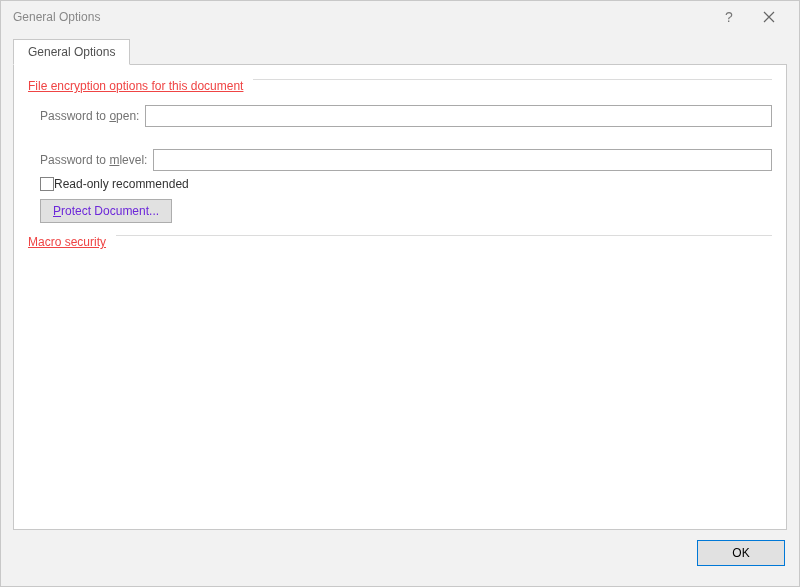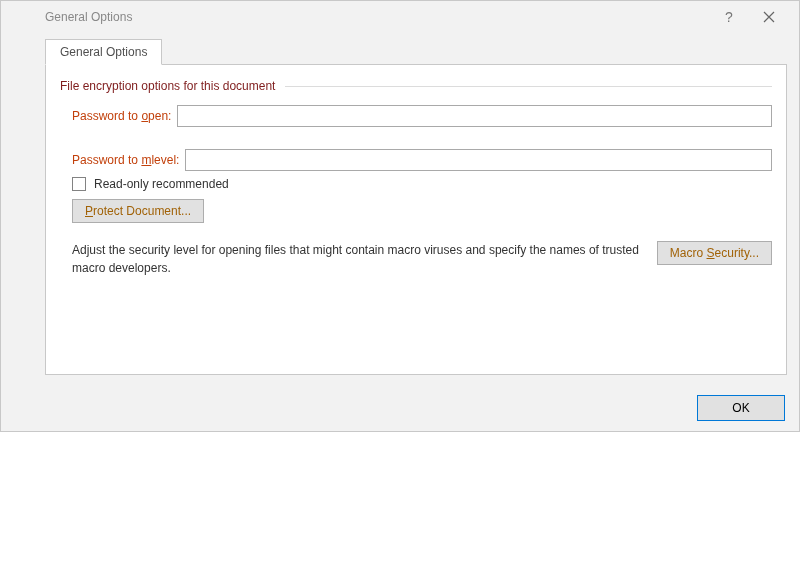--- a/index.html
+++ b/index.html
@@ -6,26 +6,25 @@
 
     body {
       background: #fff;
       width: 800px;
       height: 587px;
       overflow: hidden;
     }
 
     .window {
       width: 800px;
-      height: 432px;
+      height: 587px;
       border: 1px solid #c8c8c8;
       background: #f2f2f2;
       display: flex;
       flex-direction: column;
-      padding-left: 32px;
     }
 
     .titlebar {
       height: 32px;
       display: flex;
       align-items: center;
       padding: 0 8px 0 12px;
       background: #f2f2f2;
       color: #888;
       font-size: 13px;
@@ -76,57 +75,57 @@
     .tab-pane {
       flex: 1;
       background: #fff;
       border: 1px solid #c8c8c8;
       border-top: none;
       padding: 14px 14px 10px 14px;
       color: #333;
     }
 
     .section-title {
-      color: #7f1d1d;
+      color: #ef4444;
       margin-bottom: 4px;
       display: flex;
-      align-items: center;
+      align-items: flex-start;
       gap: 6px;
+      text-decoration: underline;
     }
     .section-title::after {
       content: "";
       flex: 1;
       border-top: 1px solid #dcdcdc;
       margin-left: 4px;
     }
 
     .inner { padding: 6px 0 12px 12px; }
 
     .field-row {
       display: flex;
       align-items: center;
       gap: 6px;
       margin: 2px 0;
     }
     .field-row label {
       white-space: nowrap;
-      color: #c2410c;
+      color: #737373;
     }
     .field-row input[type="text"] {
       flex: 1;
       height: 22px;
       border: 1px solid #a9a9a9;
       background: #fff;
       padding: 0 4px;
     }
 
     .checkbox-row {
       display: flex;
       align-items: center;
-      gap: 8px;
       margin-top: 6px;
     }
     .cb {
       width: 14px;
       height: 14px;
       border: 1px solid #828282;
       background: #fff;
     }
 
     .macro-row {
@@ -139,41 +138,41 @@
     .macro-text {
       flex: 1;
       line-height: 1.5;
       color: #333;
     }
 
     button.std {
       background: #e1e1e1;
       border: 1px solid #adadad;
       padding: 4px 12px;
-      color: #a16207;
+      color: #6d28d9;
       font-size: 12px;
       cursor: pointer;
       min-height: 24px;
     }
 
     button.default {
       background: #e1e1e1;
       border: 1px solid #0078d7;
       padding: 4px 12px;
       font-size: 12px;
       cursor: pointer;
       min-height: 24px;
     }
 
     .protect-row { margin-top: 8px; }
 
     .bottom-bar {
       height: 46px;
       display: flex;
-      align-items: center;
+      align-items: flex-start;
       justify-content: flex-end;
       gap: 8px;
       padding: 0 14px;
       background: #f2f2f2;
     }
     .bottom-bar button { width: 88px; height: 26px; }
 
     .u { text-decoration: underline; }
   </style>
 </head>
@@ -215,23 +214,22 @@
         </div>
         <div class="checkbox-row">
           <div class="cb"></div>
           <label>Read-only recommended</label>
         </div>
         <div class="protect-row">
           <button class="std"><span></span><span class="u">P</span><span>rotect Document...</span></button>
         </div>
       </div>
 
-      <div class="macro-row">
-        <div class="macro-text">Adjust the security level for opening files that might contain macro viruses and specify the names of trusted macro developers.</div>
-        <button class="std"><span>Macro </span><span class="u">S</span><span>ecurity...</span></button>
+      <div class="section-title">
+        <span>Macro security</span>
       </div>
     </div>
   </div>
 
   <div class="bottom-bar">
     <button class="default">OK</button>
   </div>
 </div>
 
 </body></html>

